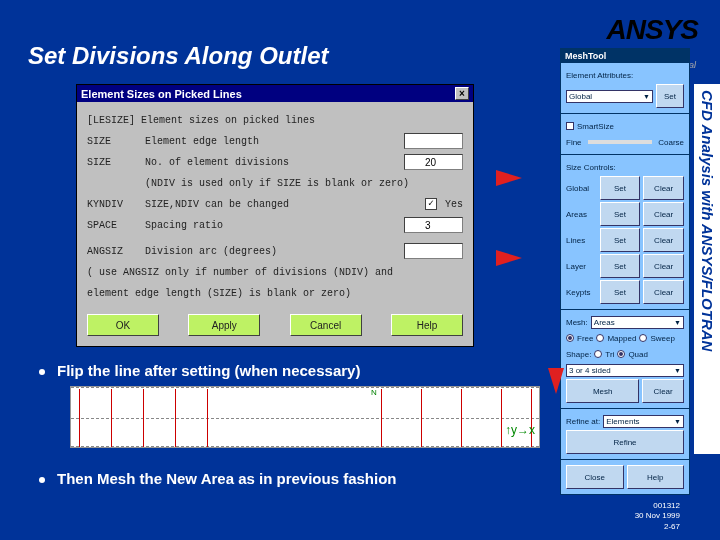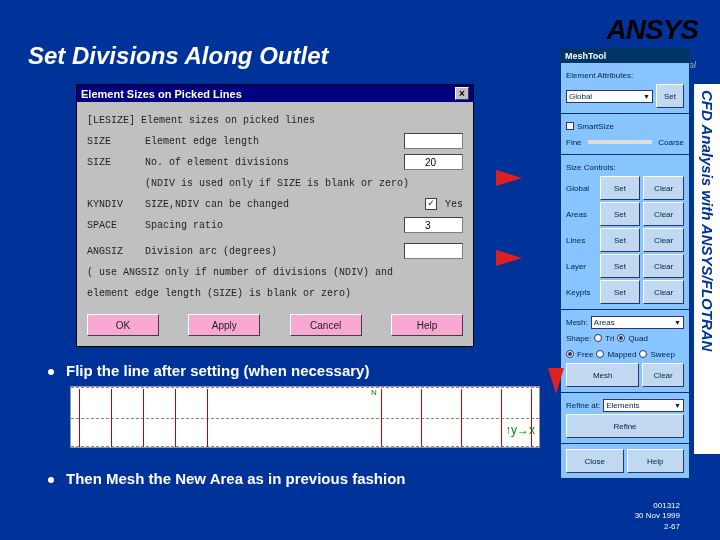--- a/index.html
+++ b/index.html
@@ -16,21 +16,21 @@
   .dlg-title { background: #000080; color: #fff; font-weight: bold; padding: 2px 4px; display: flex; justify-content: space-between; align-items: center; font-size: 11px; }
   .dlg-title .x { background: #c0c0c0; color: #000; width: 14px; height: 13px; border: 1px solid #fff; border-right-color:#404040; border-bottom-color:#404040; display:flex; align-items:center; justify-content:center; font-size:10px; font-family:Arial; }
   .dlg-body { padding: 6px 10px 10px 10px; color: #222; font-family: "Courier New", monospace; font-size: 10px; }
   .dlg-row { display: flex; align-items: center; margin: 3px 0; gap: 8px; min-height: 18px; }
   .dlg-row .lab1 { width: 50px; }
   .dlg-row .lab2 { flex: 1; }
   .dlg-row .inp { width: 59px; height: 16px; background: #fff; border: 1px solid #7f7f7f; border-top-color:#404040; border-left-color:#404040; font-size: 10px; padding: 1px 20px; }
   .dlg-row .note { font-size: 10px; color: #222; }
   .dlg-row .chk { width: 12px; height: 12px; background: #fff; border: 1px solid #404040; display:flex; align-items:center; justify-content:center; font-size:10px; line-height:1; }
   .dlg-btns { display: flex; justify-content: space-between; gap: 10px; margin-top: 12px; }
-  .dlg-btn { width: 72px; height: 22px; background: #f9a8d4; border: 1px solid #fff; border-right-color:#404040; border-bottom-color:#404040; font-size: 10px; font-family: "MS Sans Serif", sans-serif; display:flex; align-items:center; justify-content:center; }
+  .dlg-btn { width: 72px; height: 22px; background: #bef264; border: 1px solid #fff; border-right-color:#404040; border-bottom-color:#404040; font-size: 10px; font-family: "MS Sans Serif", sans-serif; display:flex; align-items:center; justify-content:center; }
 
   
   .mesh { position: absolute; top: 48px; right: 30px; width: 130px; background: #88c4ff; border: 1px solid #003366; font-family: "MS Sans Serif", sans-serif; font-size: 8px; color: #002244; }
   .mesh-title { background: #003366; color: #fff; font-weight: bold; padding: 2px 4px; font-size: 9px; }
   .mesh-sec { padding: 3px 5px; border-bottom: 1px solid #003366; }
   .mesh-row { display: flex; align-items: center; gap: 3px; margin: 2px 0; min-height: 14px; }
   .mesh-sel { background: #fff; border: 1px solid #336; height: 13px; flex:1; padding: 0 2px; display:flex; align-items:center; justify-content:space-between; font-size:8px; }
   .mesh-sel .arr { font-size:7px; }
   .mbtn { background: #c0d8f0; border: 1px solid #fff; border-right-color:#336; border-bottom-color:#336; height: 24px; padding: 0 4px; display:flex; align-items:center; justify-content:center; font-size:8px; flex:1; }
   .mbtn.wide { flex:2; }
@@ -38,21 +38,21 @@
   .mrad { width:8px; height:8px; border:1px solid #336; border-radius:50%; background:#fff; display:inline-flex; align-items:center; justify-content:center; }
   .mrad.on::after { content:''; width:4px; height:4px; background:#336; border-radius:50%; }
   .mtxt { flex:1; }
 
   
   .arrow { position: absolute; width: 0; height: 0; }
   .arrow-r { border-top: 8px solid transparent; border-bottom: 8px solid transparent; border-left: 26px solid #e02020; }
   .arrow-d { border-left: 8px solid transparent; border-right: 8px solid transparent; border-top: 26px solid #e02020; }
 
   
-  .bullet { position: absolute; left: 48px; color:#fff; font-size: 15px; font-weight: bold; display:flex; gap:12px; }
+  .bullet { position: absolute; left: 39px; color:#fff; font-size: 15px; font-weight: bold; display:flex; gap:12px; }
   .bullet .dot { width:6px; height:6px; background:#fff; border-radius:50%; margin-top:7px; }
 
   
   .flip { position: absolute; top: 386px; left: 70px; width: 470px; height: 62px; background: #fff; border:1px solid #999; }
   .flip .hline { position:absolute; top:31px; left:0; right:0; height:0; border-top:1px dashed #888; }
   .flip .tline { position:absolute; top:0; left:0; right:0; height:0; border-top:1px dashed #888; }
   .flip .bline { position:absolute; bottom:0; left:0; right:0; height:0; border-top:1px dashed #888; }
   .flip .tick { position:absolute; top:2px; width:1px; height:58px; background:#c00; }
   .flip .num { position:absolute; top:1px; font-size:8px; color:#008000; }
   .flip .axis { position:absolute; right:4px; bottom:10px; font-size:12px; color:#080; }
@@ -177,33 +177,39 @@
     </div>
     <div class="mesh-sec">
       <div class="mesh-row">
           <span>Mesh:</span>
           <div class="mesh-sel">
             <span>Areas</span>
             <span class="arr">▼</span>
           </div>
         </div>
       <div class="mesh-row">
-          <span>Shape:</span>
-          <span class="mrad"></span>
-          <span>Tri</span>
-          <span class="mrad on"></span>
-          <span>Quad</span>
-        </div>
-      <div class="mesh-row">
           <span class="mrad on"></span>
           <span>Free</span>
           <span class="mrad"></span>
           <span>Mapped</span>
           <span class="mrad"></span>
           <span>Sweep</span>
+        </div>
+      <div class="mesh-row">
+          <span>Shape:</span>
+          <span class="mrad"></span>
+          <span>Tri</span>
+          <span class="mrad on"></span>
+          <span>Quad</span>
+        </div>
+      <div class="mesh-row">
+          <div class="mesh-sel">
+            <span>3 or 4 sided</span>
+            <span class="arr">▼</span>
+          </div>
         </div>
       <div class="mesh-row">
           <div class="mbtn wide">Mesh</div>
           <div class="mbtn">Clear</div>
         </div>
     </div>
     <div class="mesh-sec">
       <div class="mesh-row">
           <span>Refine at:</span>
           <div class="mesh-sel">

